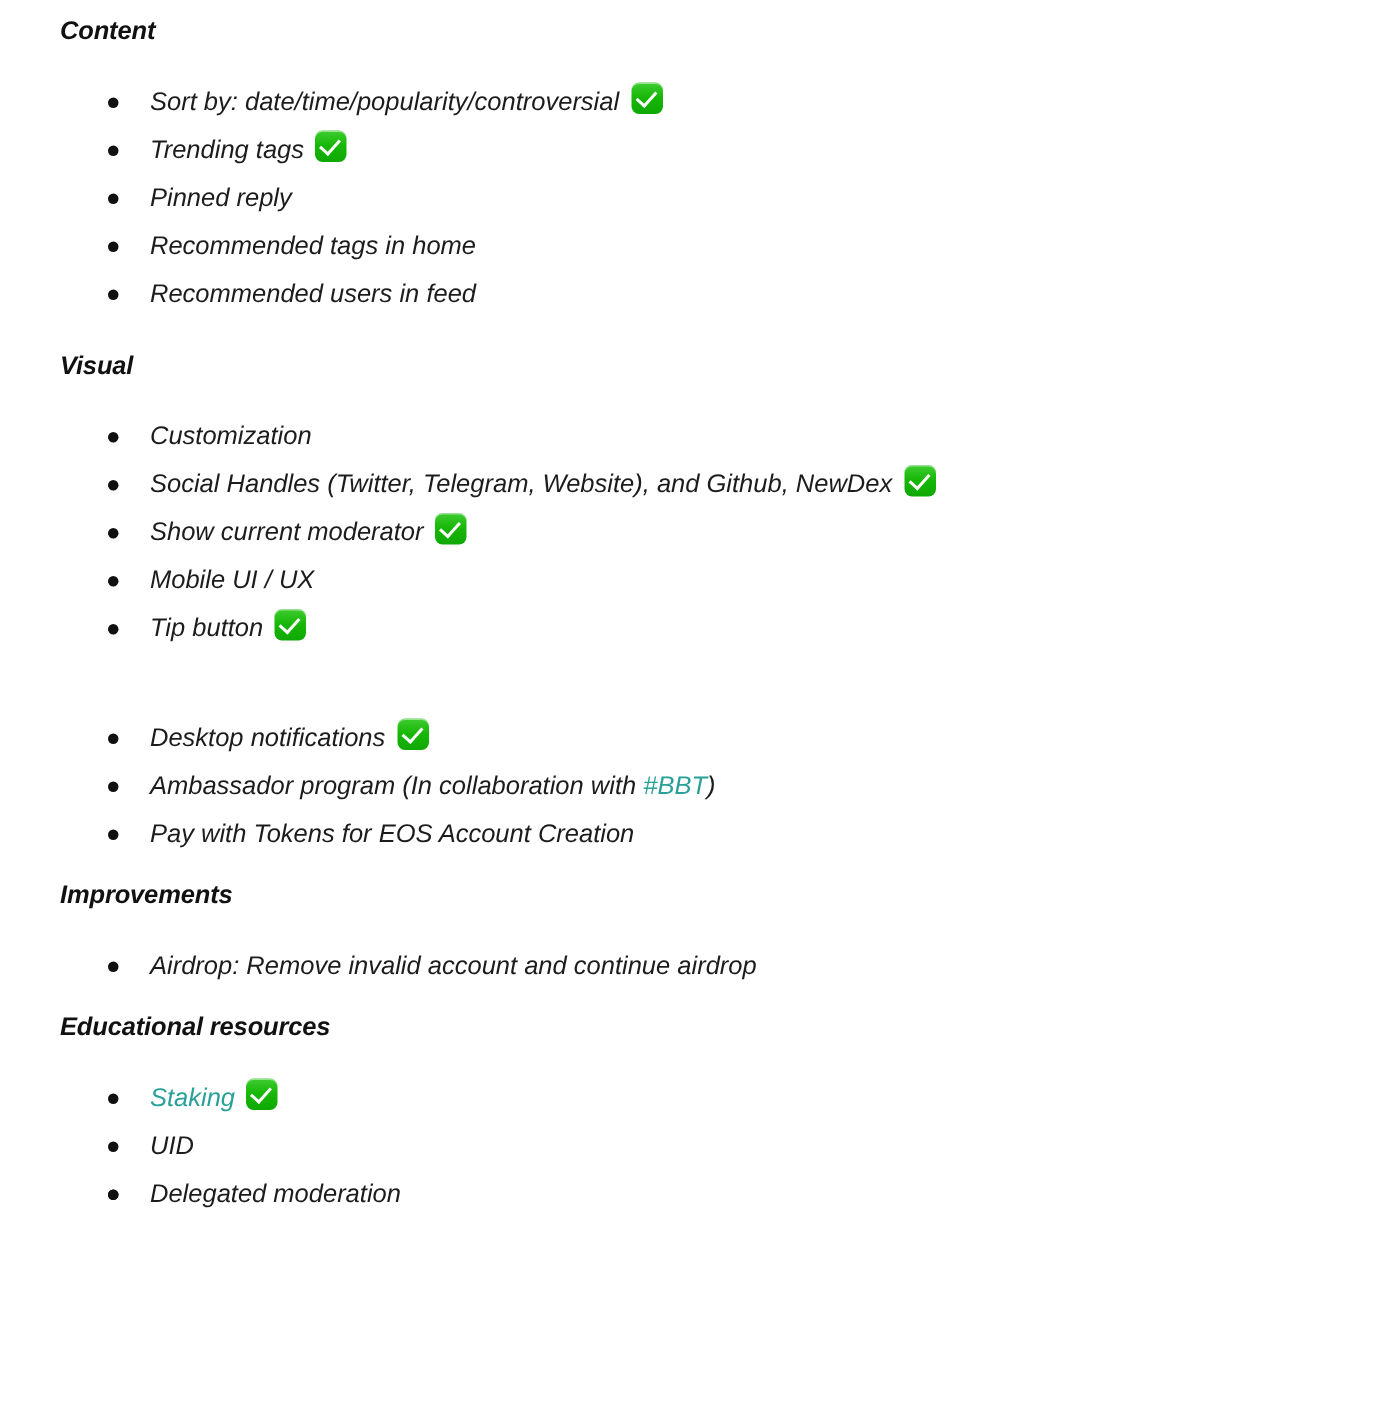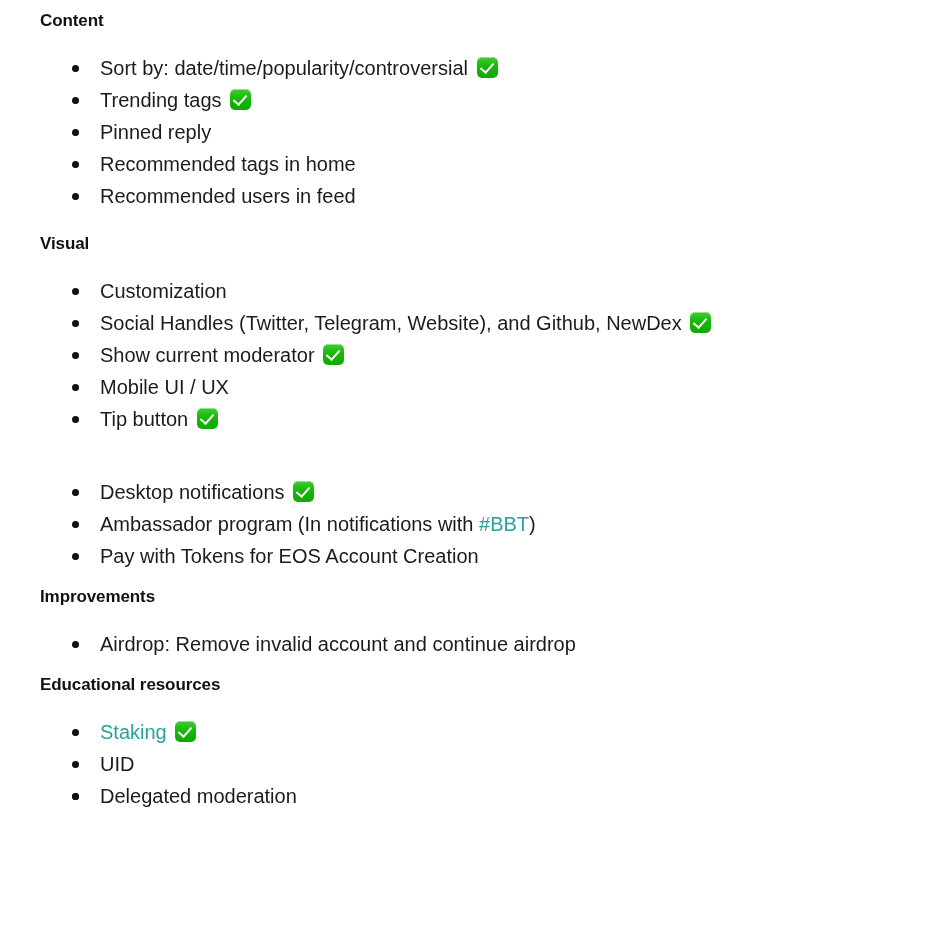--- a/index.html
+++ b/index.html
@@ -13,39 +13,40 @@
     font-family: "Liberation Sans", "DejaVu Sans", sans-serif;
     color: #1c1c1c;
     overflow: hidden;
   }
   .doc {
     padding: 0 0 0 40px;
     box-sizing: border-box;
   }
   .section {
     margin: 0;
+    font-style: italic;
   }
   h3.section-heading {
     font-size: 17px;
     font-weight: bold;
     color: #111111;
     margin: 0;
     padding: 0;
     line-height: 22px;
     letter-spacing: -0.1px;
   }
   ul.bullets {
     list-style: none;
     margin: 0;
     padding: 0;
   }
   ul.bullets li {
     position: relative;
     padding-left: 60px;
-    font-size: 20px;
+    font-size: 17px;
     line-height: 32px;
     color: #1c1c1c;
     white-space: nowrap;
   }
   ul.bullets li .bullet-dot {
     position: absolute;
     left: 32px;
     top: 13px;
     width: 7px;
     height: 7px;
@@ -154,21 +155,21 @@
   <div class="section">
     <div class="gap-after-heading"></div>
     <ul class="bullets">
       <li>
         <span class="bullet-dot"></span>
         <span>Desktop notifications</span>
         <span class="check"></span>
       </li>
       <li>
         <span class="bullet-dot"></span>
-        <span>Ambassador program (In notifications with </span><a class="link" href="#" style="text-decoration:none">#BBT</a><span>)</span>
+        <span>Ambassador program (In collaboration with </span><a class="link" href="#" style="text-decoration:none">#BBT</a><span>)</span>
       </li>
       <li>
         <span class="bullet-dot"></span>
         <span>Pay with Tokens for EOS Account Creation</span>
       </li>
     </ul>
     <div class="gap-after-list-sm"></div>
   </div>
 
   <div class="section">

